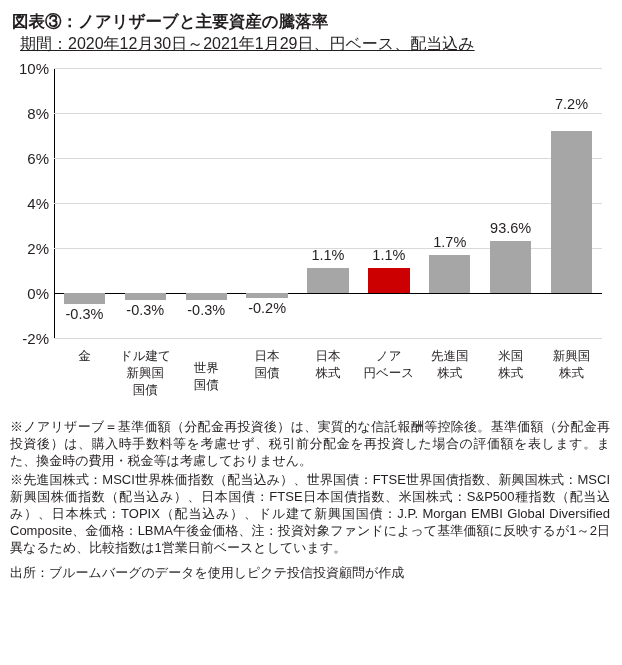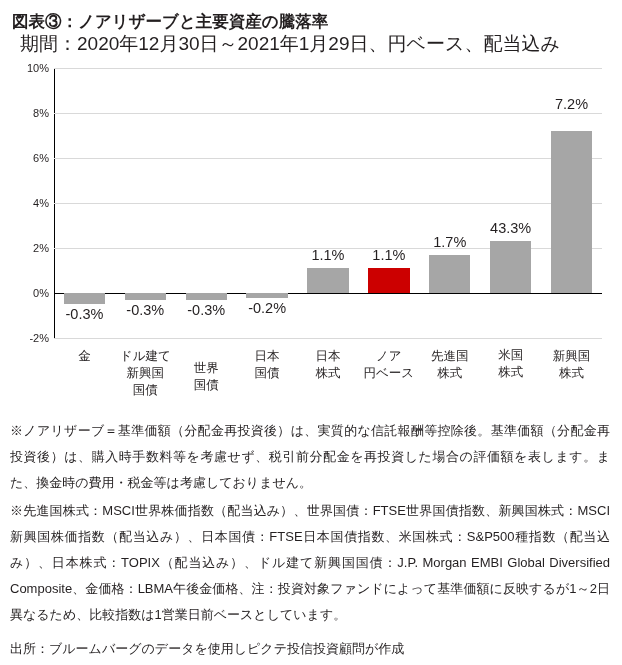--- a/index.html
+++ b/index.html
@@ -22,44 +22,45 @@
     padding: 8px 10px 13px 10px;
   }
   .title {
     font-size: 16.5px;
     font-weight: bold;
     letter-spacing: 0px;
     line-height: 22px;
     margin: 2px 0 0 2px;
   }
   .subtitle {
-    font-size: 19px;
+    font-size: 16px;
     line-height: 20px;
     margin: 2px 0 0 10px;
+    text-decoration: underline;
   }
   
   .chart-area {
     position: relative;
     margin-top: 6px;
     width: 602px;
     height: 330px;
   }
   .plot {
     position: absolute;
     left: 44px;
     top: 8px;
     width: 548px;
     height: 270px;
   }
   .ytick {
     position: absolute;
     right: 100%;
     margin-right: 5px;
     transform: translateY(-50%);
-    font-size: 11px;
+    font-size: 15px;
     white-space: nowrap;
     text-align: right;
     width: 44px;
   }
   .gridline {
     position: absolute;
     left: 0;
     width: 100%;
     height: 1px;
     background: #d9d9d9;
@@ -110,21 +111,21 @@
   }
   
   .notes {
     position: absolute;
     left: 10px;
     top: 418px;
     width: 600px;
   }
   .note {
     font-size: 13px;
-    line-height: 26px;
+    line-height: 17px;
     text-align: justify;
     margin: 0 0 2px 0;
   }
   .note.last {
     margin-top: 8px;
   }
 </style>
 </head>
 <body>
 
@@ -187,22 +188,22 @@
 円ベース</div>
         </div>
         <div class="bar-slot" style="left: 365.333px; width: 60.8889px;">
           <div class="bar" style="top: 186.75px; height: 38.25px;"></div>
           <div class="bar-label" style="top: 165.75px;">1.7%</div>
           <div class="cat-label" style="top: 280px;">先進国
 株式</div>
         </div>
         <div class="bar-slot" style="left: 426.222px; width: 60.8889px;">
           <div class="bar" style="top: 173.25px; height: 51.75px;"></div>
-          <div class="bar-label" style="top: 152.25px;">43.3%</div>
-          <div class="cat-label" style="top: 280px; font-family: Liberation Mono, monospace;">米国
+          <div class="bar-label" style="top: 152.25px;">93.6%</div>
+          <div class="cat-label" style="top: 280px;">米国
 株式</div>
         </div>
         <div class="bar-slot" style="left: 487.111px; width: 60.8889px;">
           <div class="bar" style="top: 63px; height: 162px;"></div>
           <div class="bar-label" style="top: 28px;">7.2%</div>
           <div class="cat-label" style="top: 280px;">新興国
 株式</div>
         </div>
       </div>
   </div>

